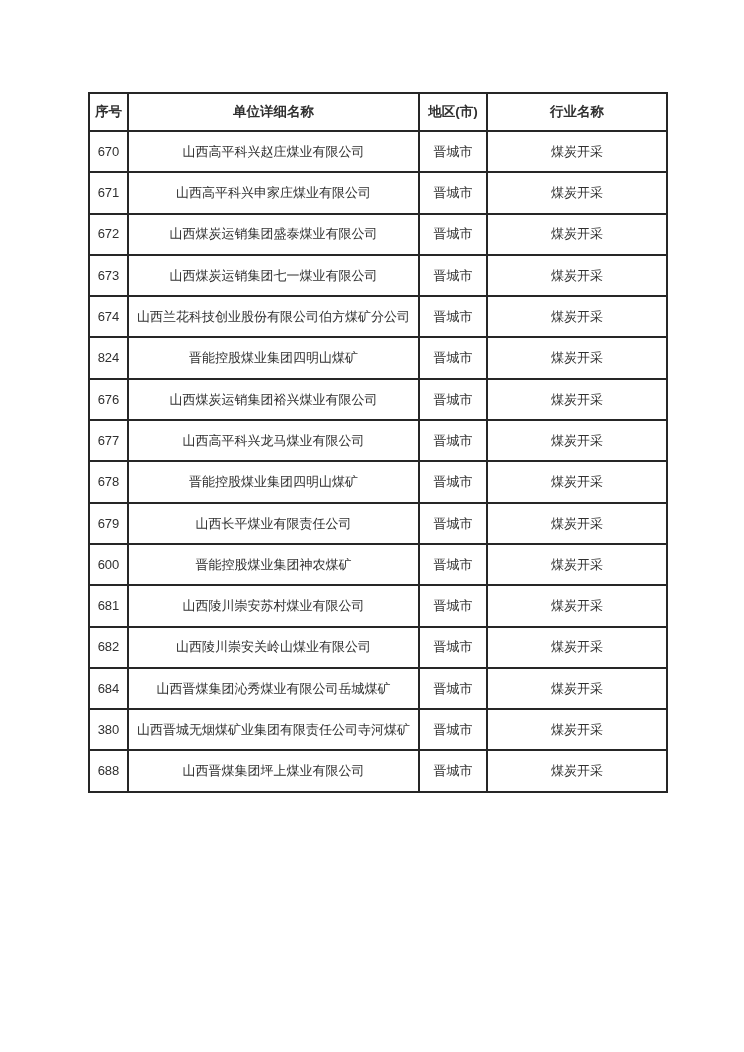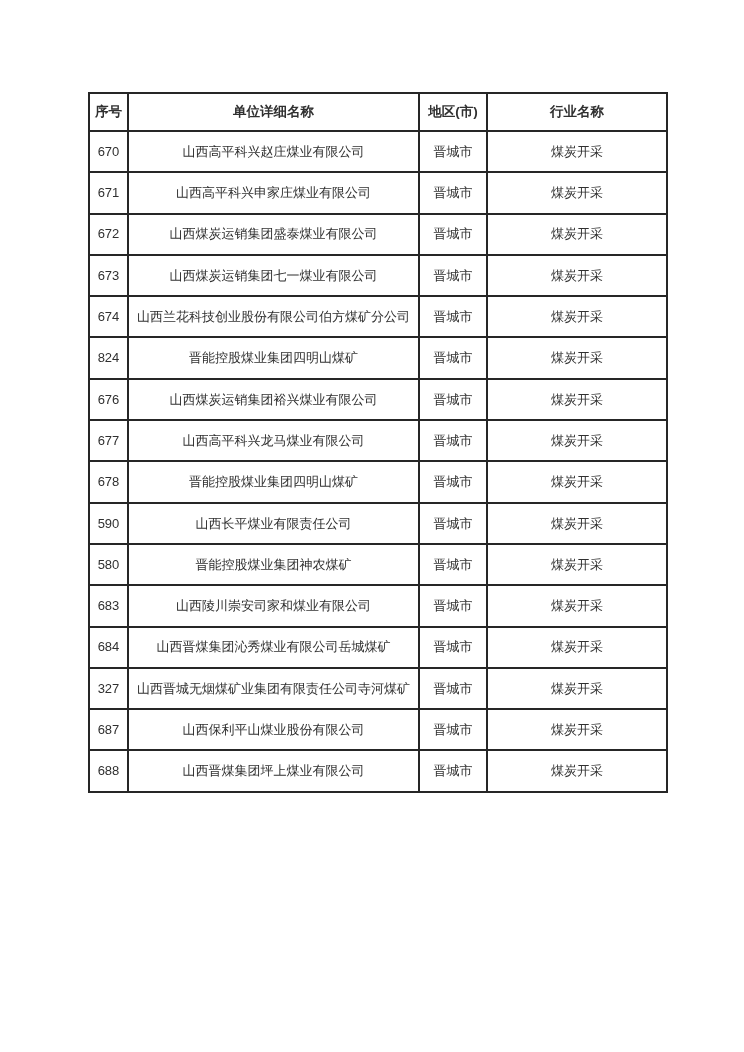--- a/index.html
+++ b/index.html
@@ -114,52 +114,52 @@
         <td>晋城市</td>
         <td>煤炭开采</td>
       </tr>
       <tr>
         <td>678</td>
         <td>晋能控股煤业集团四明山煤矿</td>
         <td>晋城市</td>
         <td>煤炭开采</td>
       </tr>
       <tr>
-        <td>590</td>
+        <td>679</td>
         <td>山西长平煤业有限责任公司</td>
         <td>晋城市</td>
         <td>煤炭开采</td>
       </tr>
       <tr>
-        <td>580</td>
+        <td>600</td>
         <td>晋能控股煤业集团神农煤矿</td>
         <td>晋城市</td>
         <td>煤炭开采</td>
       </tr>
       <tr>
-        <td>683</td>
-        <td>山西陵川崇安司家和煤业有限公司</td>
+        <td>681</td>
+        <td>山西陵川崇安苏村煤业有限公司</td>
+        <td>晋城市</td>
+        <td>煤炭开采</td>
+      </tr>
+      <tr>
+        <td>682</td>
+        <td>山西陵川崇安关岭山煤业有限公司</td>
         <td>晋城市</td>
         <td>煤炭开采</td>
       </tr>
       <tr>
         <td>684</td>
         <td>山西晋煤集团沁秀煤业有限公司岳城煤矿</td>
         <td>晋城市</td>
         <td>煤炭开采</td>
       </tr>
       <tr>
-        <td>327</td>
+        <td>380</td>
         <td>山西晋城无烟煤矿业集团有限责任公司寺河煤矿</td>
-        <td>晋城市</td>
-        <td>煤炭开采</td>
-      </tr>
-      <tr>
-        <td>687</td>
-        <td>山西保利平山煤业股份有限公司</td>
         <td>晋城市</td>
         <td>煤炭开采</td>
       </tr>
       <tr>
         <td>688</td>
         <td>山西晋煤集团坪上煤业有限公司</td>
         <td>晋城市</td>
         <td>煤炭开采</td>
       </tr>
     </tbody>

